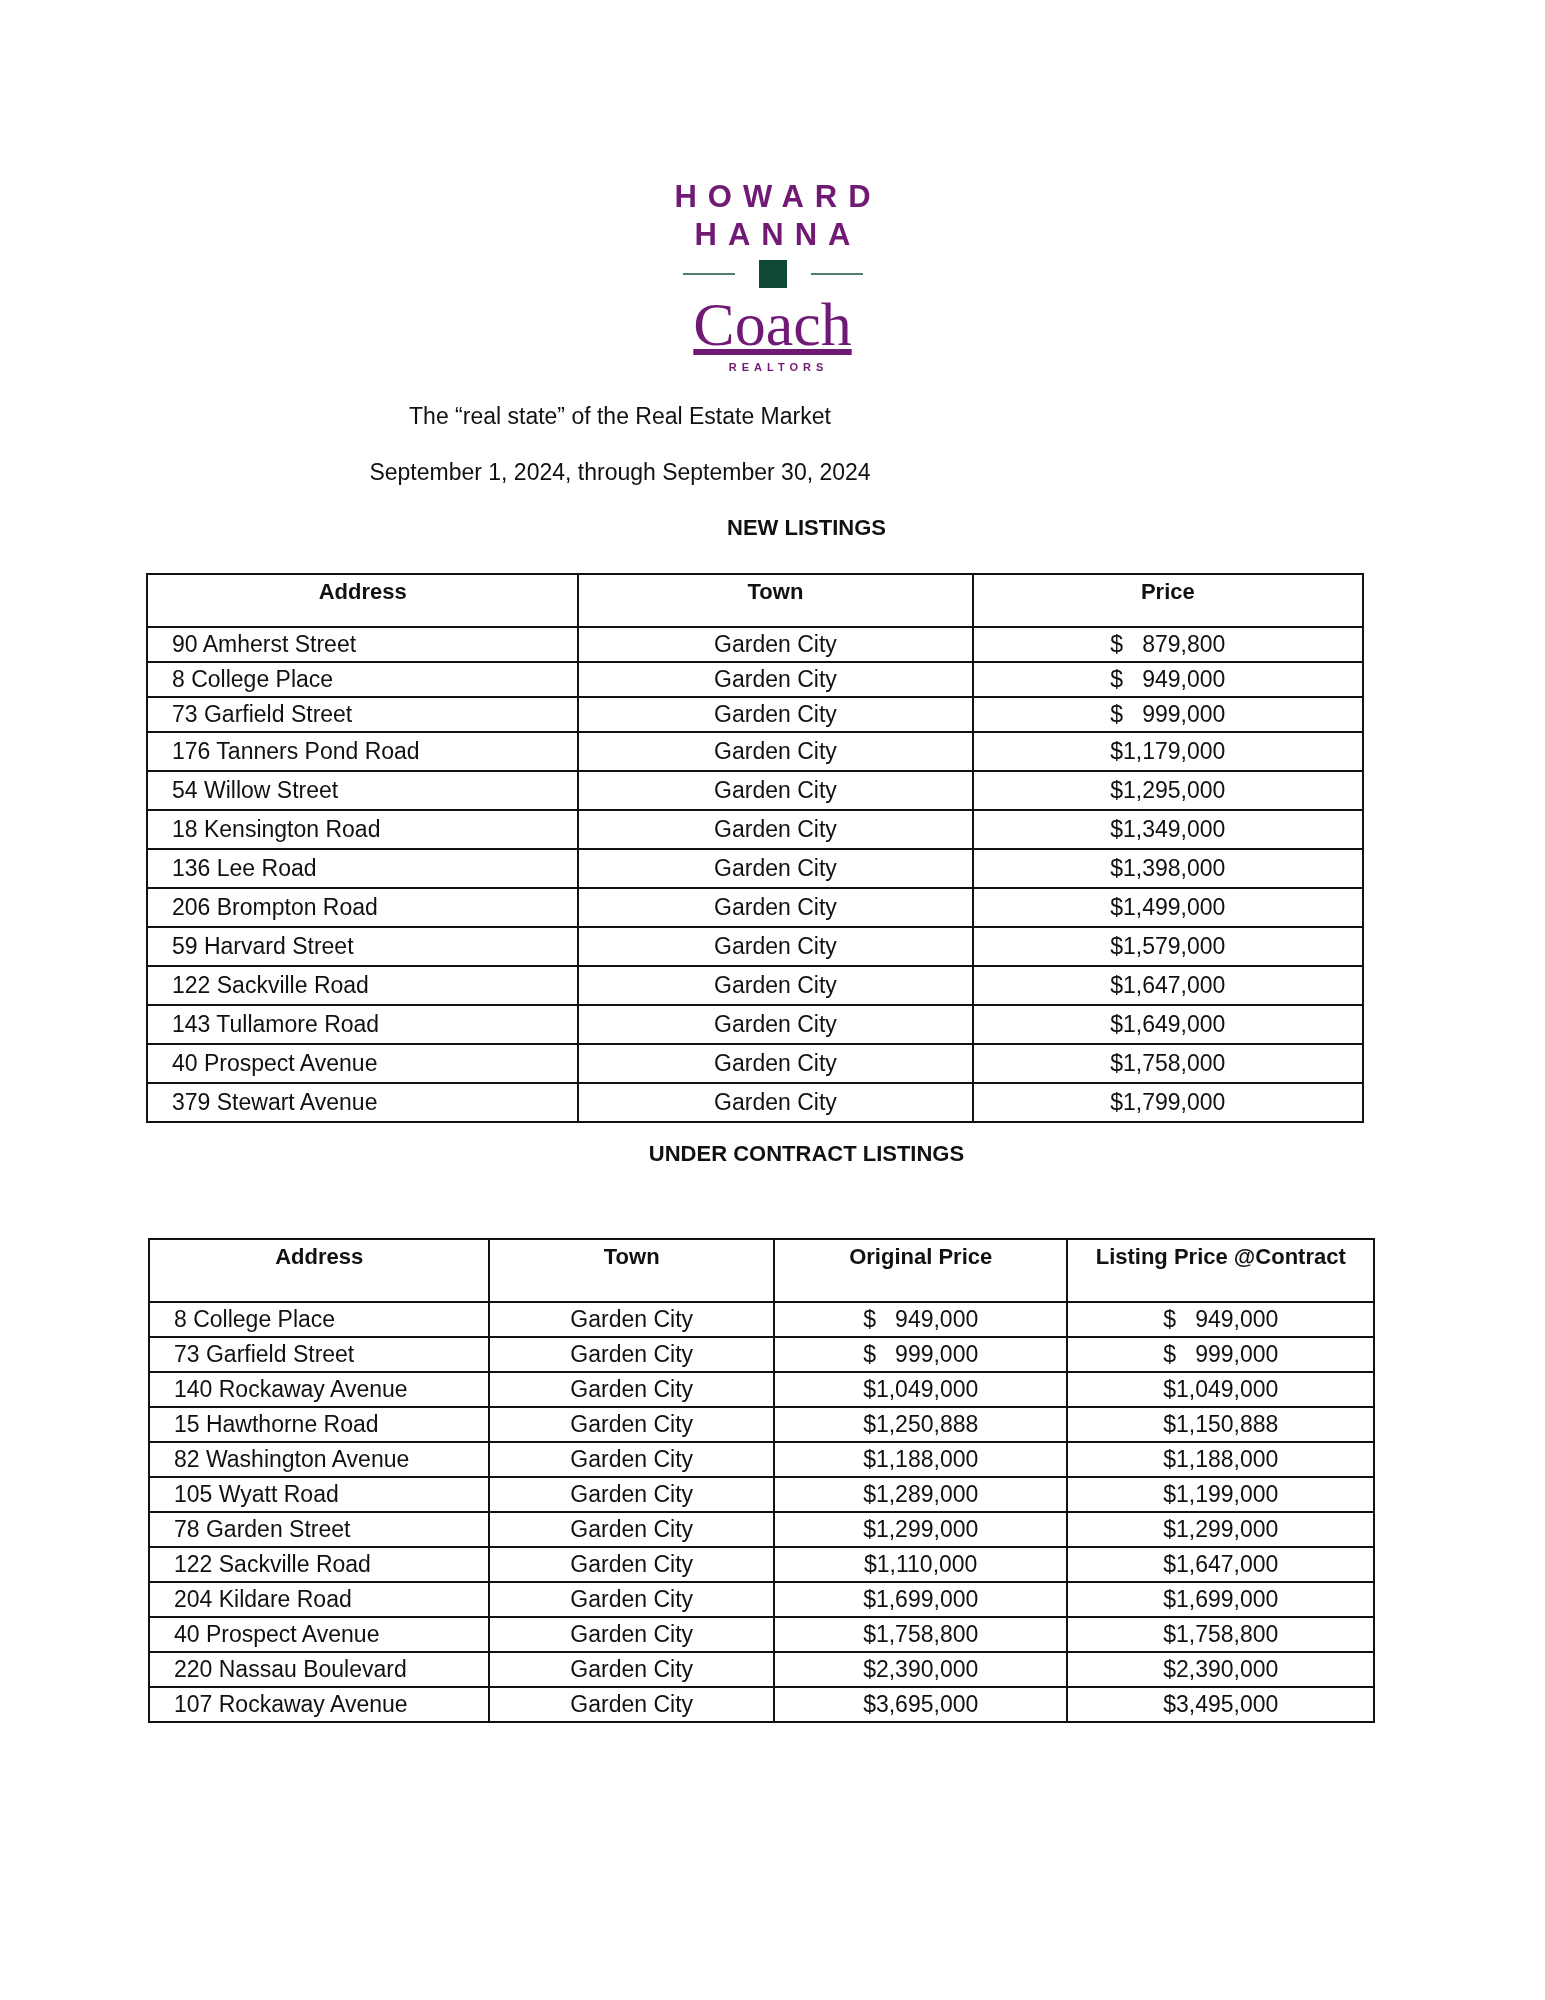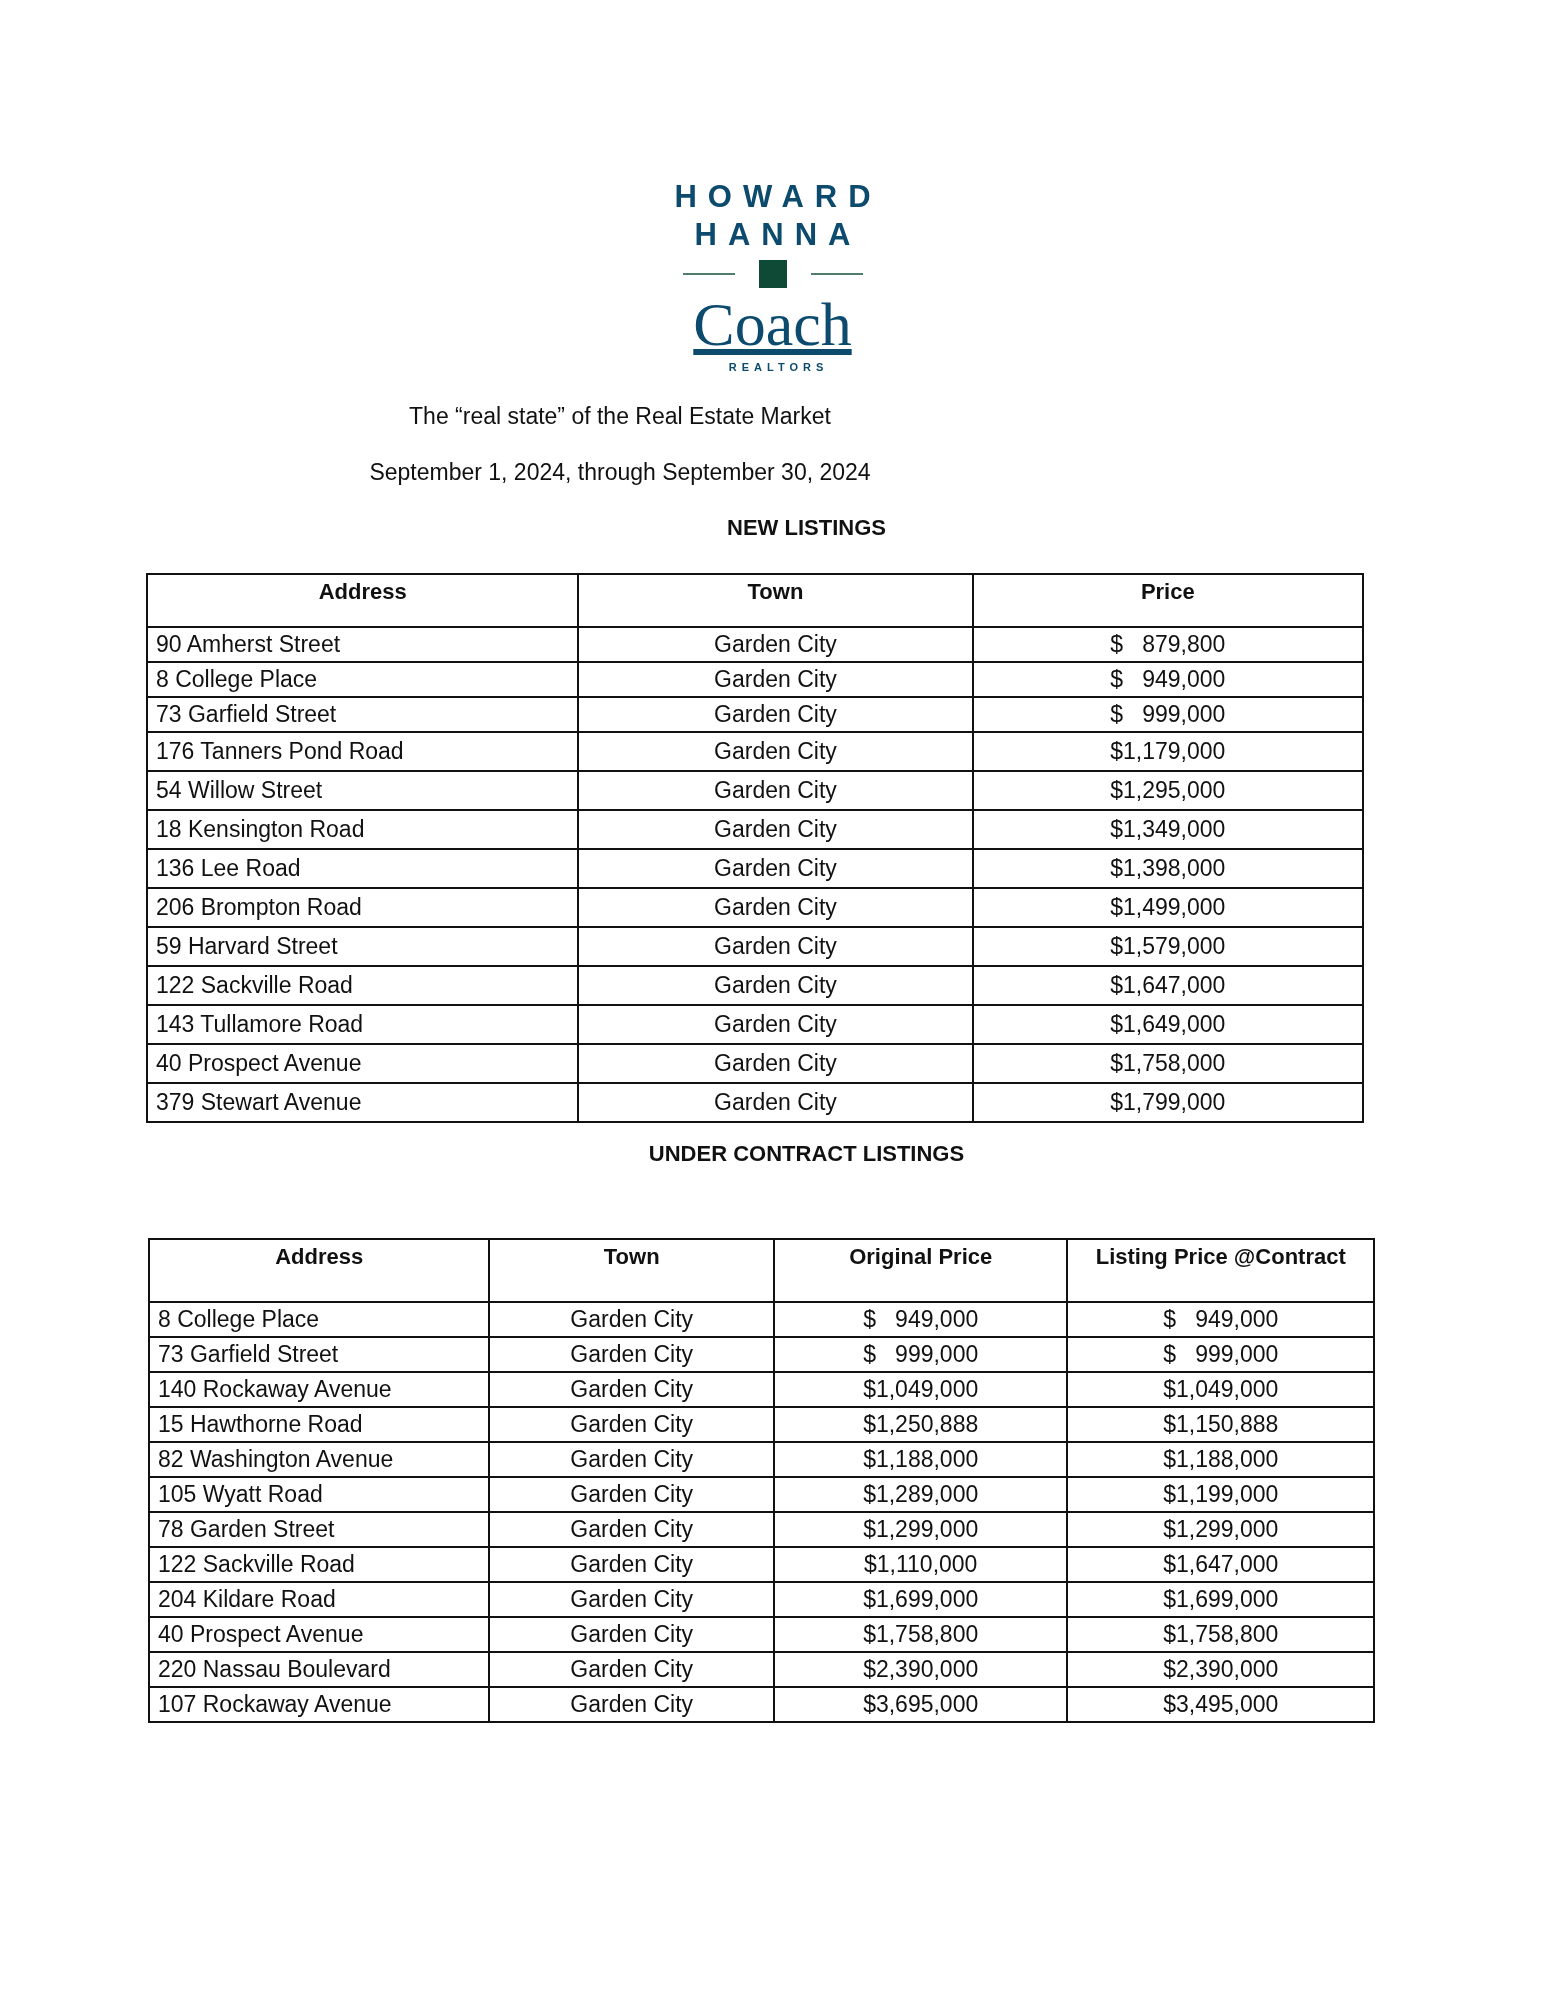--- a/index.html
+++ b/index.html
@@ -1,36 +1,36 @@
 <!DOCTYPE html>
 <html><head>
 <meta charset="utf-8">
 <style>
   html, body { margin: 0; padding: 0; background: #ffffff; }
   body { width: 1545px; height: 2000px; position: relative; overflow: hidden; font-family: "Liberation Sans", sans-serif; color: #111; }
-  .logo { position: absolute; left: 0; width: 1545px; top: 178px; text-align: center; color: #0c4a6e; }
+  .logo { position: absolute; left: 0; width: 1545px; top: 178px; text-align: center; color: #701a75; }
   .logo-line1, .logo-line2 { font-family: "Liberation Sans", sans-serif; font-weight: bold; font-size: 31px; letter-spacing: 11px; line-height: 38px; padding-left: 11px; }
   .logo-line1 { margin-top: 0; }
   .logo-divider { display: flex; justify-content: center; align-items: center; height: 30px; margin-top: 5px; }
   .logo-rule { width: 52px; height: 2px; background: #4f7d6c; }
   .logo-square { width: 28px; height: 28px; background: #0f4a36; margin: 0 24px; }
   .logo-coach { font-family: "Liberation Serif", serif; font-size: 62px; line-height: 62px; margin-top: 4px; text-decoration: underline; }
   .logo-realtors { font-family: "Liberation Sans", sans-serif; font-weight: bold; font-size: 11px; letter-spacing: 5px; margin-top: 6px; padding-left: 12px; }
 
   .subtitle { position: absolute; left: 0; width: 1240px; text-align: center; font-size: 23px; color: #111; }
   .t1 { top: 403px; }
   .t2 { top: 459px; }
   .section-title { position: absolute; left: 0; width: 1545px; text-align: center; font-weight: bold; font-size: 22px; color: #111; padding-left: 34px; }
   .s1 { top: 515px; }
   .s2 { top: 1141px; }
 
   table { position: absolute; border-collapse: collapse; font-size: 23px; }
   td, th { border: 2px solid #111; padding: 0; }
   th { font-weight: bold; font-size: 22px; vertical-align: top; padding-top: 4px; margin-top: 24px; }
-  .c-left { text-align: left; padding-left: 8px; }
+  .c-left { text-align: left; padding-left: 24px; }
   .c-center { text-align: center; }
 
   #new-table { left: 146px; top: 573px; width: 1218px; }
   #new-table thead th { height: 47px; }
   #new-table col.a { width: 432px; }
   #new-table col.b { width: 395px; }
   #new-table col.c { width: 391px; }
   #new-table tbody tr.r-short td { height: 33px; }
   #new-table tbody tr.r-tall td { height: 37px; }
 

